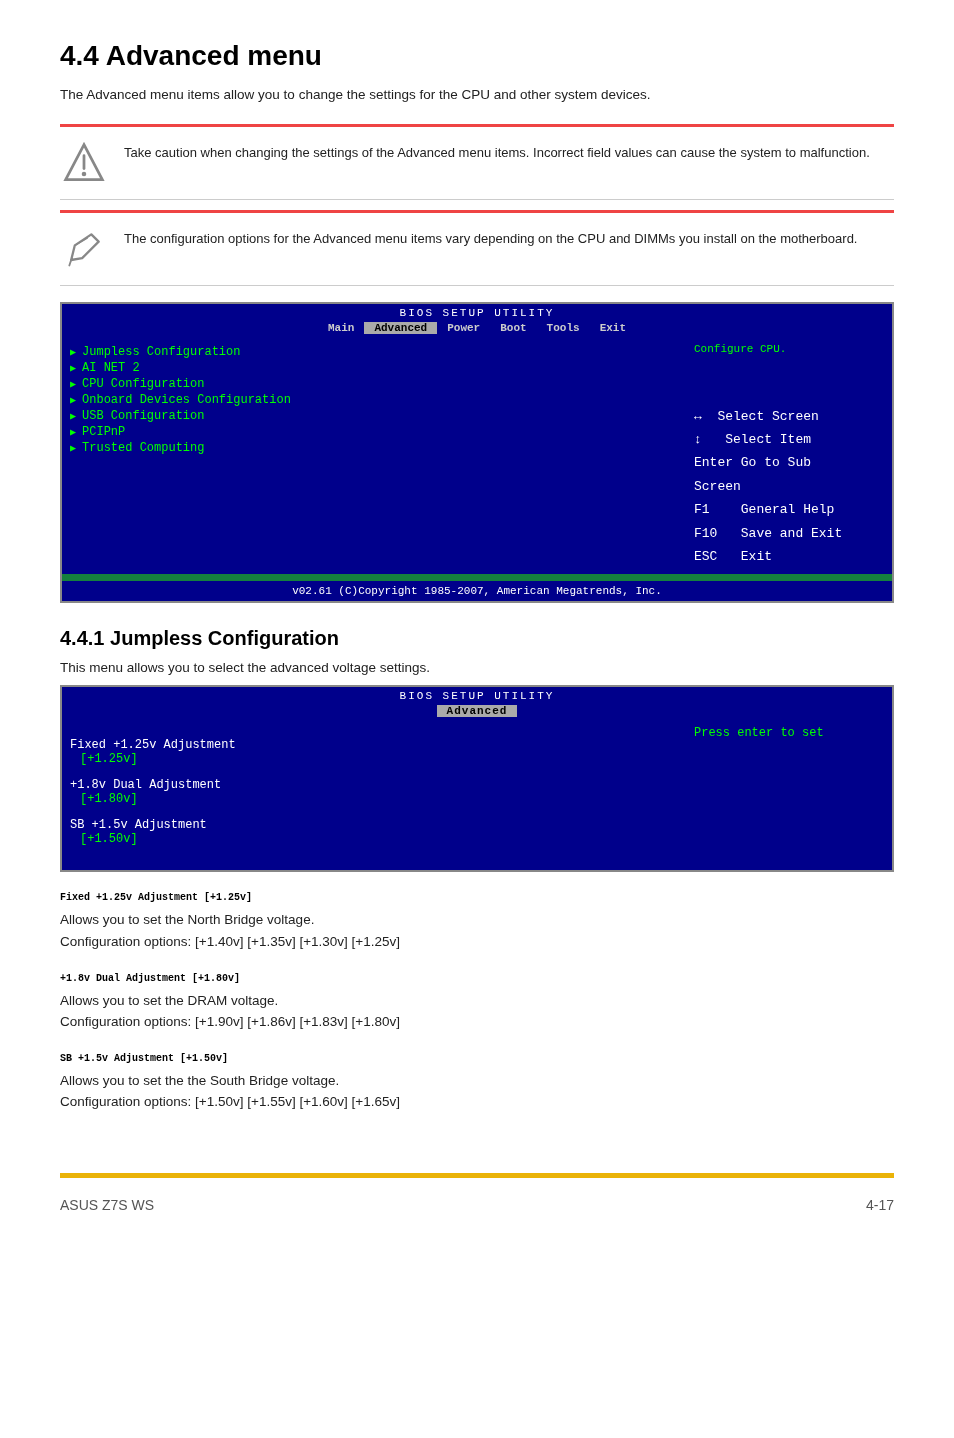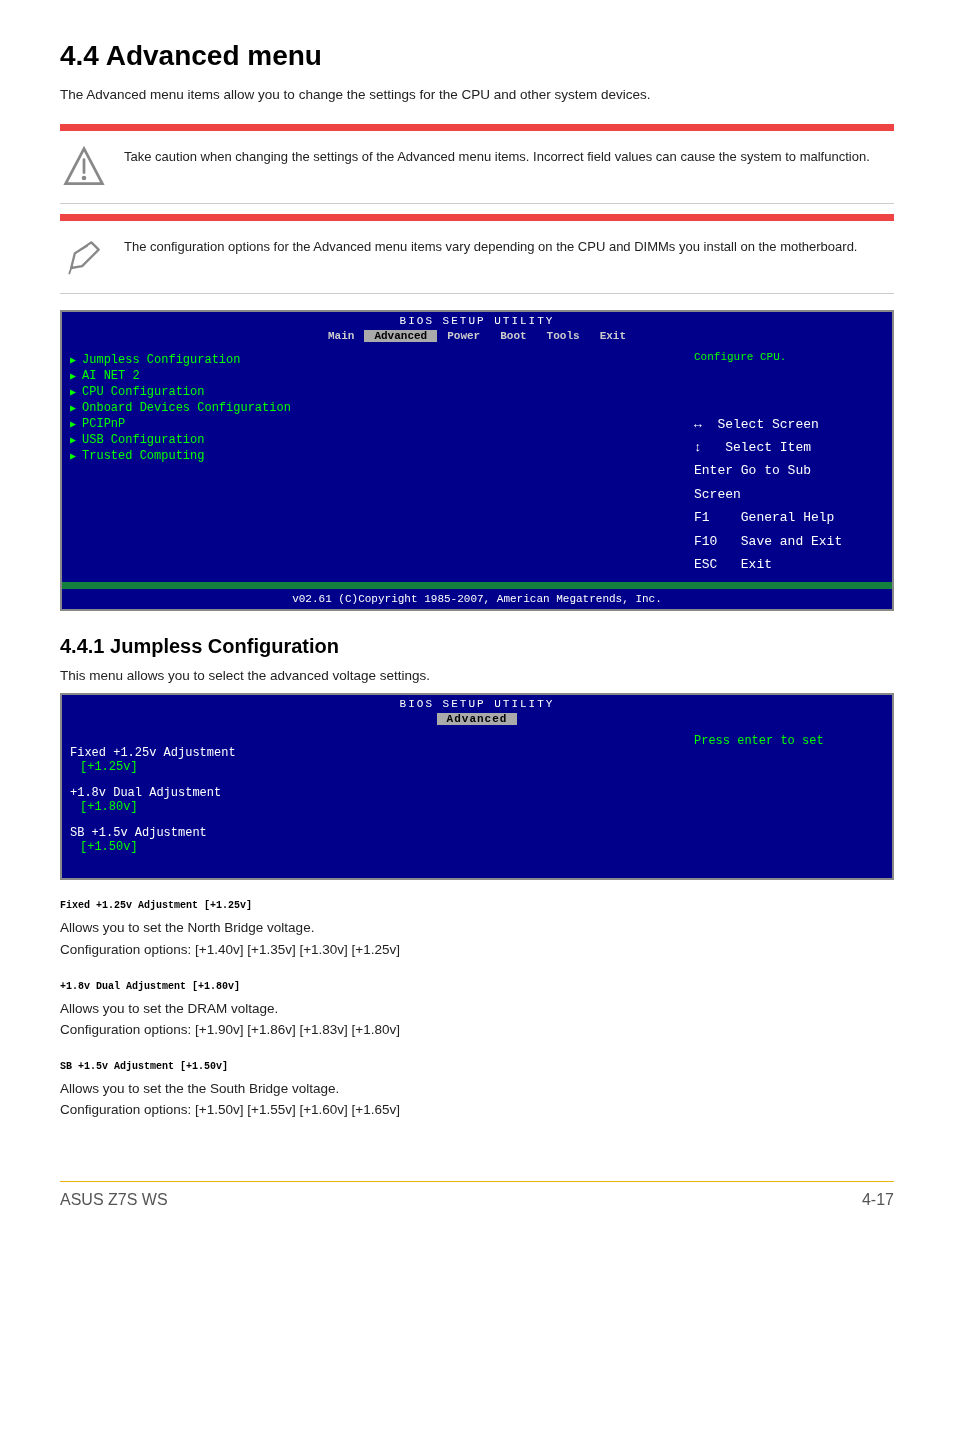--- a/index.html
+++ b/index.html
@@ -23,21 +23,21 @@
     .intro-text {
       font-size: 13.5px;
       line-height: 1.6;
       margin-bottom: 18px;
       color: #222;
     }
 
     .notice-box {
       display: flex;
       align-items: flex-start;
-      border-top: 7px solid #ef4444;
+      border-top: 3px solid #ef4444;
       border-bottom: 1px solid #ccc;
       padding: 12px 0;
       margin-bottom: 10px;
       gap: 16px;
     }
 
     .notice-icon {
       width: 48px;
       height: 48px;
       flex-shrink: 0;
@@ -237,23 +237,23 @@
     .field-desc {
       font-size: 13.5px;
       line-height: 1.6;
       color: #222;
     }
 
     .page-footer {
       display: flex;
       justify-content: space-between;
       margin-top: 60px;
-      border-top: 1px solid #eab308;
-      padding-top: 9px;
-      font-size: 16px;
+      border-top: 5px solid #eab308;
+      padding-top: 19px;
+      font-size: 14px;
       color: #555;
     }
 
     .bios-title-row {
       text-align: center;
       font-family: 'Courier New', monospace;
       font-size: 11px;
       color: #fff;
       letter-spacing: 2px;
       padding: 3px 0 0 0;
@@ -301,22 +301,22 @@
     <span class="bios-topbar-item">Tools</span>
     <span class="bios-topbar-item">Exit</span>
   </div>
 
   <div class="bios-content">
     <div class="bios-left">
       <div class="bios-item">Jumpless Configuration</div>
       <div class="bios-item">AI NET 2</div>
       <div class="bios-item">CPU Configuration</div>
       <div class="bios-item">Onboard Devices Configuration</div>
+      <div class="bios-item">USB Configuration</div>
       <div class="bios-item">PCIPnP</div>
-      <div class="bios-item">USB Configuration</div>
       <div class="bios-item">Trusted Computing</div>
     </div>
     <div class="bios-right">
       <div class="configure-text">Configure CPU.</div>
       <div class="help-section">
         <div>↔&nbsp; Select Screen</div>
         <div>↕&nbsp;&nbsp; Select Item</div>
         <div>Enter Go to Sub</div>
         <div>Screen</div>
         <div>F1&nbsp;&nbsp;&nbsp; General Help</div>

